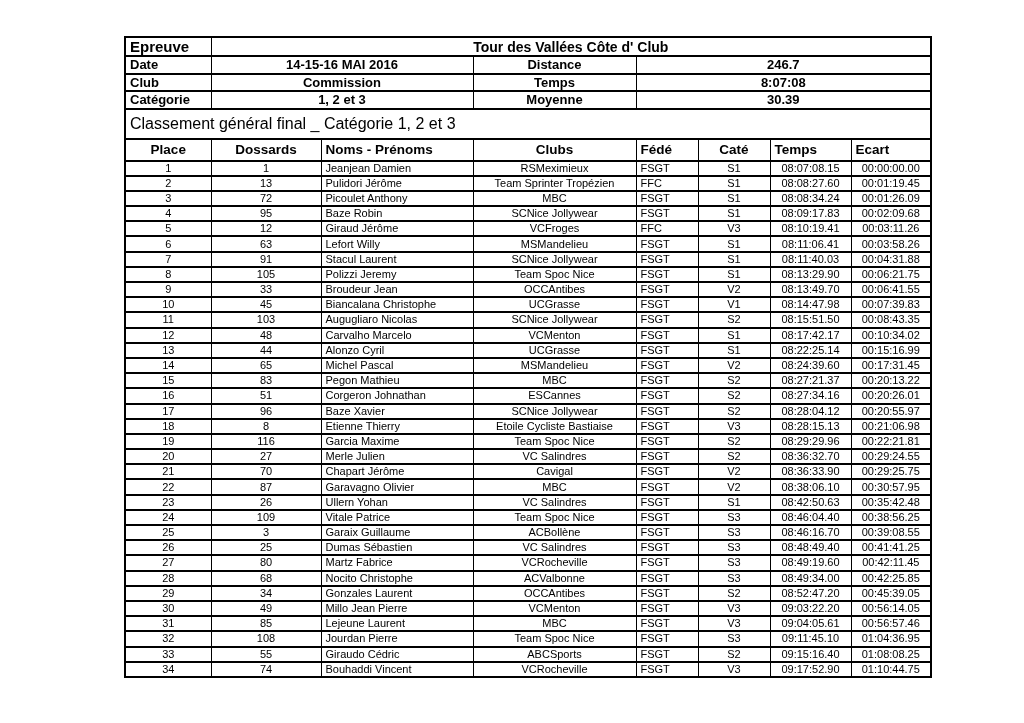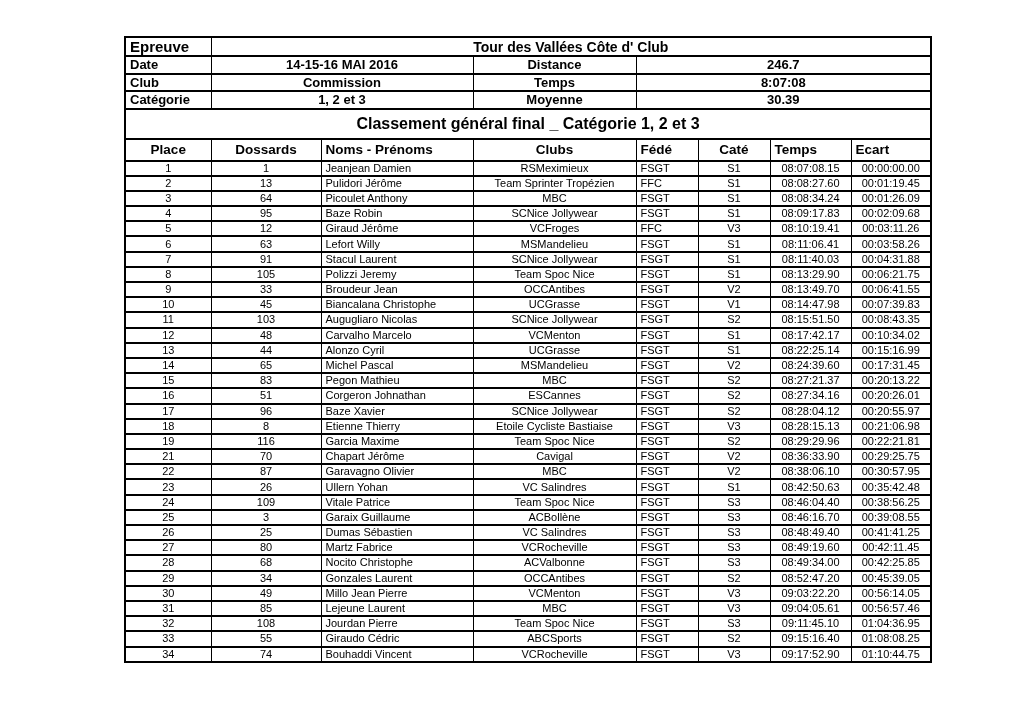--- a/index.html
+++ b/index.html
@@ -39,22 +39,21 @@
   .r-epreuve .event-title { font-size: 14px; text-align: center; }
   
   .r-info td { height: 15.5px; font-size: 13px; }
   .r-info .lbl  { font-weight: bold; text-align: left; }
   .r-info .lbl2 { font-weight: bold; text-align: center; }
   .r-info .val  { text-align: center; font-weight: bold; }
   
   .r-title td {
     height: 28px;
     font-size: 16px;
-    font-weight: bold;
-    text-align: center;
+    font-weight: normal;
   }
   
   .r-head td { height: 20px; font-size: 13.5px; font-weight: bold; }
   
   .r-data td { height: 13.2px; font-size: 11px; line-height: 13px; }
   
   .r-head .h0, .r-head .h1, .r-head .h3, .r-head .h5 { text-align: center; margin-top: 32px; }
   .r-head .h2, .r-head .h4, .r-head .h6, .r-head .h7 { text-align: left; }
   
   .r-data .c0, .r-data .c1, .r-data .c3, .r-data .c5,
@@ -128,21 +127,21 @@
     <td class="c1">13</td>
     <td class="c2">Pulidori Jérôme</td>
     <td class="c3">Team Sprinter Tropézien</td>
     <td class="c4">FFC</td>
     <td class="c5">S1</td>
     <td class="c6">08:08:27.60</td>
     <td class="c7">00:01:19.45</td>
   </tr>
         <tr class="r-data">
     <td class="c0">3</td>
-    <td class="c1">64</td>
+    <td class="c1">72</td>
     <td class="c2">Picoulet Anthony</td>
     <td class="c3">MBC</td>
     <td class="c4">FSGT</td>
     <td class="c5">S1</td>
     <td class="c6">08:08:34.24</td>
     <td class="c7">00:01:26.09</td>
   </tr>
         <tr class="r-data">
     <td class="c0">4</td>
     <td class="c1">95</td>
@@ -297,20 +296,30 @@
     <td class="c0">19</td>
     <td class="c1">116</td>
     <td class="c2">Garcia Maxime</td>
     <td class="c3">Team Spoc Nice</td>
     <td class="c4">FSGT</td>
     <td class="c5">S2</td>
     <td class="c6">08:29:29.96</td>
     <td class="c7">00:22:21.81</td>
   </tr>
         <tr class="r-data">
+    <td class="c0">20</td>
+    <td class="c1">27</td>
+    <td class="c2">Merle Julien</td>
+    <td class="c3">VC Salindres</td>
+    <td class="c4">FSGT</td>
+    <td class="c5">S2</td>
+    <td class="c6">08:36:32.70</td>
+    <td class="c7">00:29:24.55</td>
+  </tr>
+        <tr class="r-data">
     <td class="c0">21</td>
     <td class="c1">70</td>
     <td class="c2">Chapart Jérôme</td>
     <td class="c3">Cavigal</td>
     <td class="c4">FSGT</td>
     <td class="c5">V2</td>
     <td class="c6">08:36:33.90</td>
     <td class="c7">00:29:25.75</td>
   </tr>
         <tr class="r-data">

